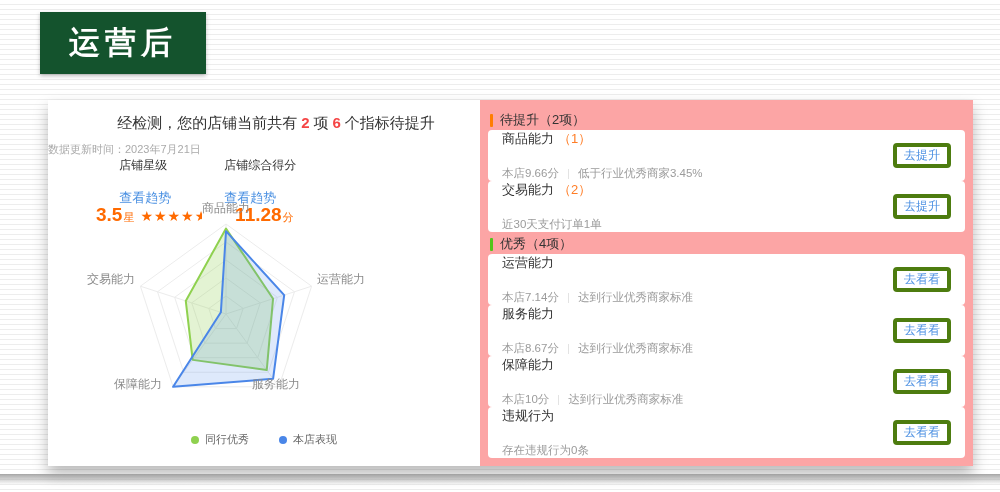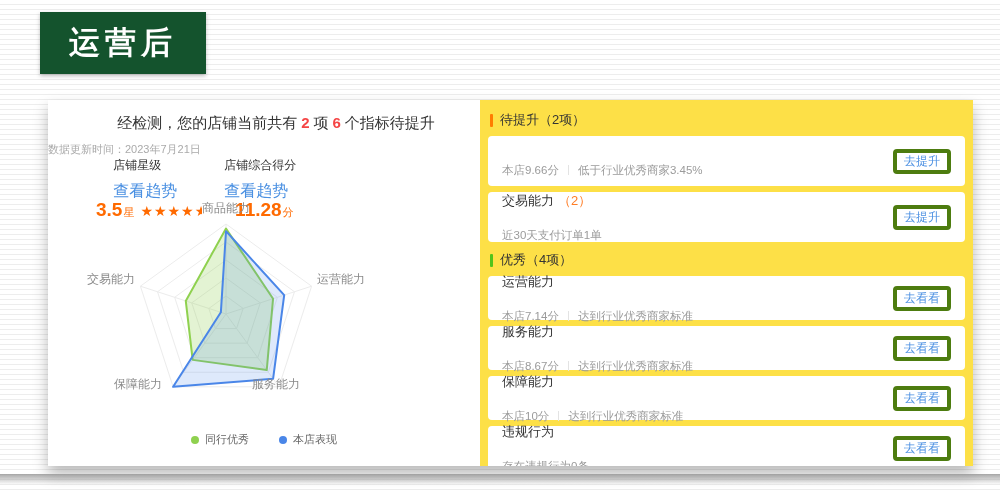--- a/index.html
+++ b/index.html
@@ -26,41 +26,41 @@
   .left-pane { width:432px; position:relative; background:#fff; }
   .summary-title { margin-top:14px; text-align:center; font-size:15px; color:#333;padding-left:24px; }
   .summary-title .num { color:#f54545; font-weight:bold; margin:0 4px; }
   .update-time { margin-top:9px; font-size:11px; color:#aaa; }
 
   .ratings { position:absolute; left:40px; top:57px; right:0; display:flex; }
   .rating-group { display:flex; align-items:center;flex-direction:column; }
   .rating-group + .rating-group { margin-left:22px; }
   .glabel { display:flex; flex-direction:column; }
   .glabel .lab { font-size:12px; color:#333; line-height:16px; }
-  .glabel .trend { font-size:16px; color:#4a90e2; margin-top:8px; text-decoration:none; }
+  .glabel .trend { font-size:13px; color:#4a90e2; margin-top:16px; text-decoration:none; }
   .gvalue { margin-left:8px; display:flex; align-items:baseline; }
   .big-num { font-size:19px; font-weight:bold; color:#ff6a00; line-height:16px; }
   .unit { font-size:11px; color:#ff6a00; margin-left:1px; }
   .stars { margin-left:6px; color:#ff6a00; font-size:14px; letter-spacing:1px; line-height:16px; }
   .stars .half { display:inline-block; width:.55em; overflow:hidden; vertical-align:top; }
 
   .radar-wrap { position:absolute; left:0; top:96px; width:432px; height:250px; }
   svg .grid { fill:none; stroke:#ececec; stroke-width:1; }
   svg .spoke { stroke:#ececec; stroke-width:1; }
   svg .axis-label { font-size:12px; fill:#8a8a8a; font-family:"Liberation Sans","DejaVu Sans",sans-serif; }
   svg .series { stroke-width:2; stroke-linejoin:round; }
 
   .legend { position:absolute; left:0; top:332px; width:432px; display:flex;
     justify-content:center; gap:30px; }
   .legend-item { display:flex; align-items:center; font-size:11px; color:#666; }
   .legend-dot { width:8px; height:8px; border-radius:50%; margin-right:6px; }
 
   
-  .right-pane { flex:1; background:#fde047; padding:8px; display:flex;
-    flex-direction:column; gap:6px; overflow:hidden; }
+  .right-pane { flex:1; background:#fca5a5; padding:8px; display:flex;
+    flex-direction:column; overflow:hidden; }
   .sec-header { display:flex; align-items:center; margin:3px 0 1px 2px; height:18px; }
   .sec-bar { width:3px; height:13px; margin-right:7px; border-radius:1px; }
   .sec-title { font-size:13px; color:#333; }
 
   .row { background:#fff; border-radius:4px; padding:7px 14px; display:flex;
     justify-content:space-between; align-items:center; min-height:44px; }
   .row.tall { min-height:50px; }
   .row-title-line { font-size:13px; color:#333; }
   .row-count { color:#ff7d26; margin-left:4px; }
   .row-desc { margin-top:18px; font-size:11.5px; color:#9b9b9b; display:flex; align-items:center; }
@@ -142,20 +142,23 @@
       </div>
   </div>
 
   <div class="right-pane" id="right-pane">
       <div class="sec-header">
         <span class="sec-bar" style="background: rgb(255, 125, 0);"></span>
         <span class="sec-title">待提升（2项）</span>
       </div>
       <div class="row tall">
     <div class="row-text">
+      <div class="row-title-line">
+        <span class="row-title">商品能力</span><span class="row-count">（1）</span>
+      </div>
       <div class="row-desc">
         <span class="desc-left">本店9.66分</span>
         <span class="sep"></span>
         <span class="desc-right">低于行业优秀商家3.45%</span>
       </div>
     </div>
     <button class="action">去提升</button>
   </div>
       <div class="row tall">
     <div class="row-text">

